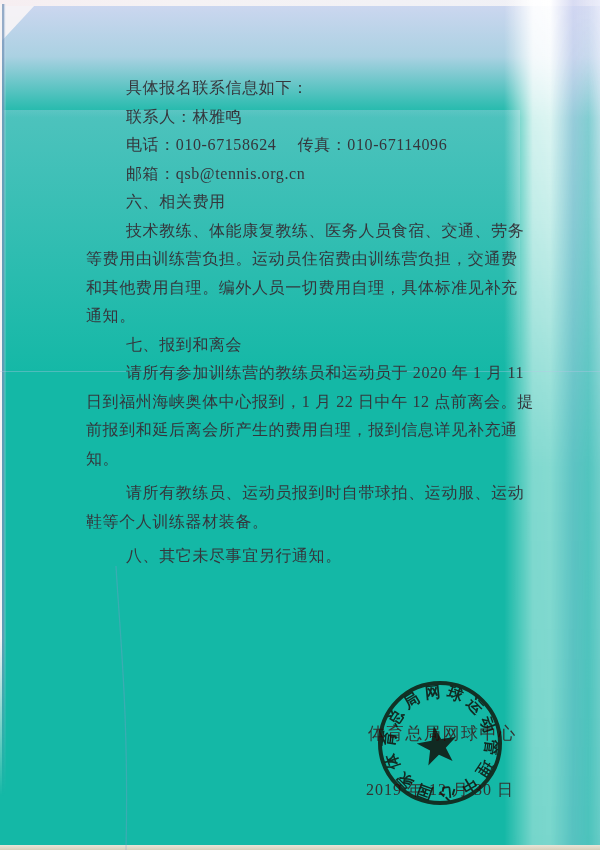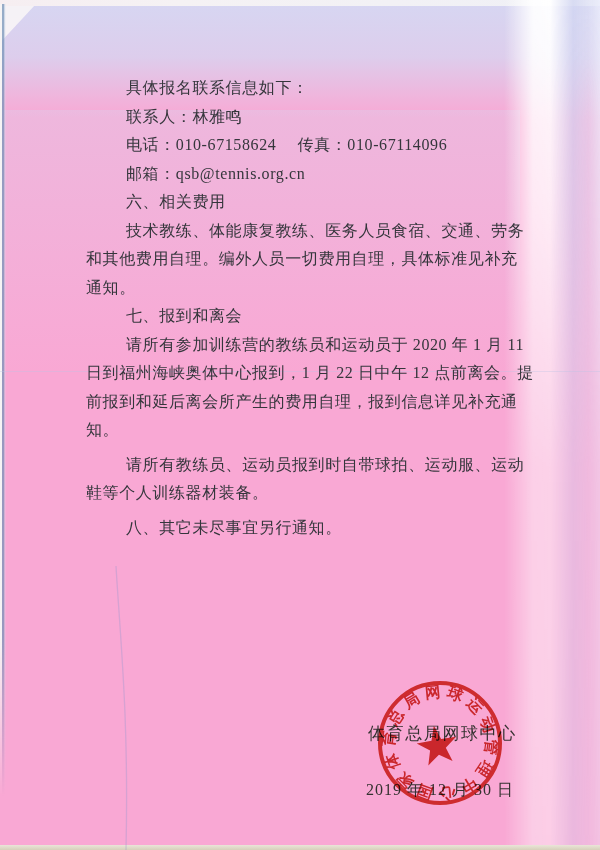--- a/index.html
+++ b/index.html
@@ -1,21 +1,21 @@
 <!DOCTYPE html>
 <html><head>
 <meta charset="utf-8">
 <style>
   html,body{margin:0;padding:0;}
   body{
     width:600px;height:850px;position:relative;overflow:hidden;
     background:#fbfbfd;
     font-family:"Liberation Serif","DejaVu Serif",serif;
   }
-  .page{position:absolute;inset:0;background:#f9a8d4;}
+  .page{position:absolute;inset:0;background:#14b8a6;}
 
   
   .top-edge{position:absolute;top:0;left:0;right:0;height:6px;
     background:linear-gradient(90deg,#f6eef1 0%,#f5f2f4 30%,#eff0f6 100%);}
   .band-top{position:absolute;left:0;top:6px;right:0;height:112px;
     background:linear-gradient(180deg,rgba(213,216,243,.95) 0%,rgba(213,216,243,.78) 45%,rgba(213,216,243,0) 100%);}
   .corner-tl{position:absolute;top:6px;left:0;width:62px;height:40px;
     background:#f8f5f6;clip-path:polygon(0 0,55% 0,0 92%);opacity:.9;}
   .tint-upper{position:absolute;left:0;top:110px;right:80px;height:265px;
     background:linear-gradient(180deg,rgba(212,219,243,.30),rgba(212,219,243,0));}
@@ -69,20 +69,21 @@
     <path d="M14,0 C18,70 27,150 24,284" fill="none" stroke="rgba(140,150,205,0.32)" stroke-width="1.3"></path>
   </svg>
 
   <div class="doc-body">
       <div class="line indent">具体报名联系信息如下：</div>
       <div class="line indent">联系人：林雅鸣</div>
       <div class="line indent">电话：010-67158624　 传真：010-67114096</div>
       <div class="line indent">邮箱：qsb@tennis.org.cn</div>
       <div class="line indent">六、相关费用</div>
       <div class="line indent">技术教练、体能康复教练、医务人员食宿、交通、劳务</div>
+      <div class="line">等费用由训练营负担。运动员住宿费由训练营负担，交通费</div>
       <div class="line">和其他费用自理。编外人员一切费用自理，具体标准见补充</div>
       <div class="line">通知。</div>
       <div class="line indent">七、报到和离会</div>
       <div class="line indent">请所有参加训练营的教练员和运动员于 2020 年 1 月 11</div>
       <div class="line">日到福州海峡奥体中心报到，1 月 22 日中午 12 点前离会。提</div>
       <div class="line">前报到和延后离会所产生的费用自理，报到信息详见补充通</div>
       <div class="line">知。</div>
       <div class="line indent gap">请所有教练员、运动员报到时自带球拍、运动服、运动</div>
       <div class="line">鞋等个人训练器材装备。</div>
       <div class="line indent gap">八、其它未尽事宜另行通知。</div>

